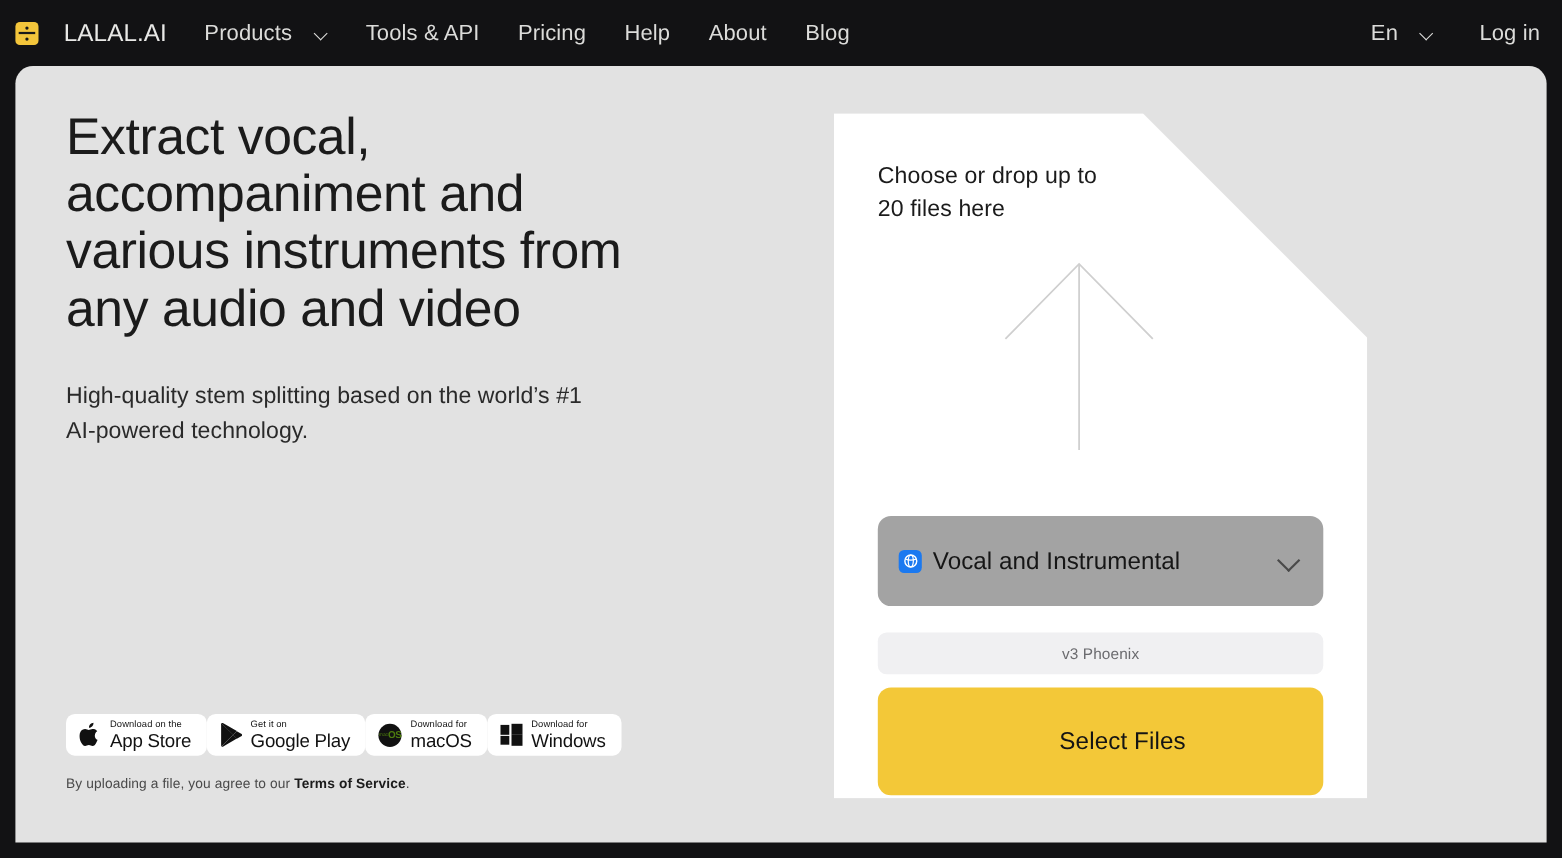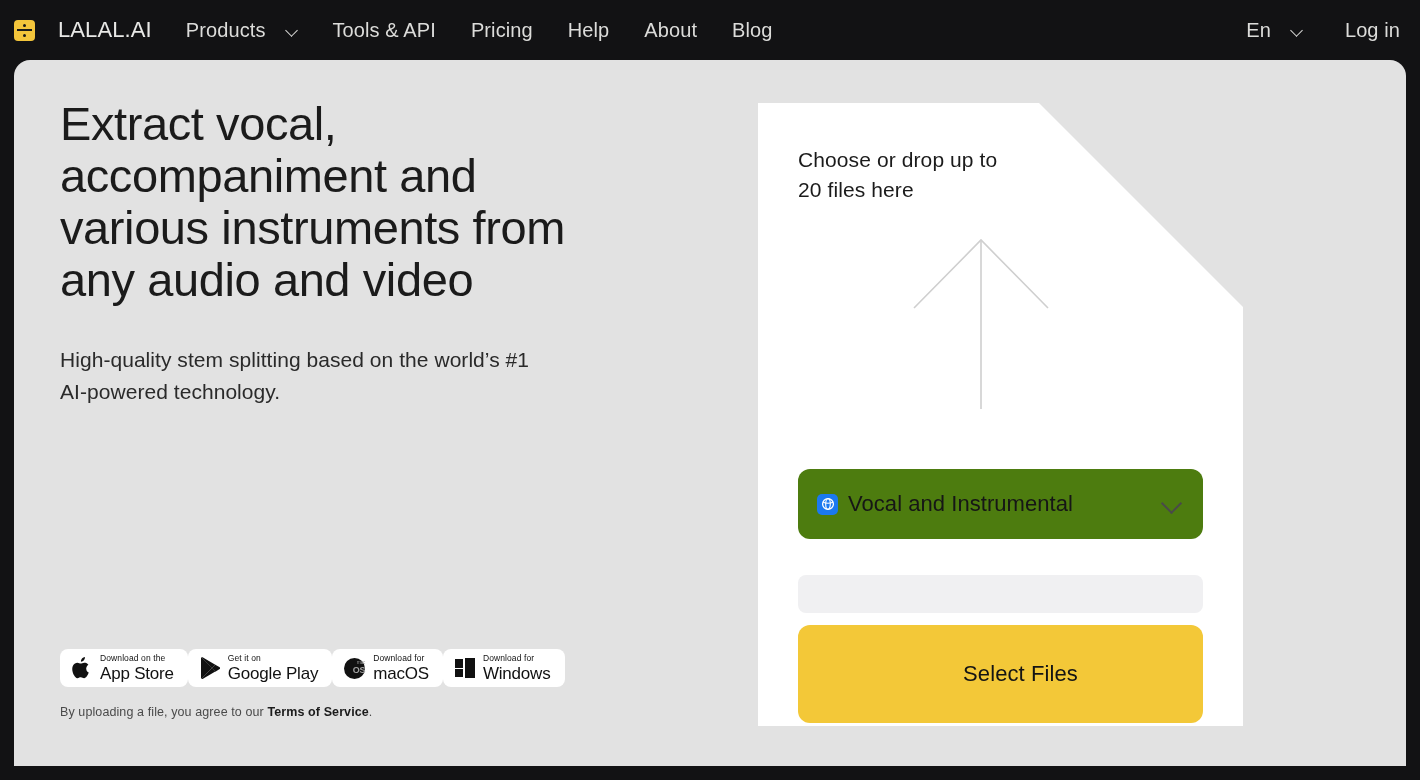--- a/index.html
+++ b/index.html
@@ -80,22 +80,22 @@
     display: flex; align-items: center; gap: 8px;
     padding: 0 14px 0 12px; cursor: pointer;
   }
   .store-txt { display: flex; flex-direction: column; justify-content: center; line-height: 1; }
   .store-top { font-size: 8.5px; color: #111; letter-spacing: 0.1px; margin-bottom: 2px; }
   .store-big { font-size: 17px; color: #111; letter-spacing: -0.2px; }
   .ic-apple { width: 20px; height: 24px; flex: none; }
   .ic-play  { width: 20px; height: 22px; flex: none; }
   .ic-mac {
     width: 21px; height: 21px; border-radius: 50%; background: #111;
-    color: #a3a3a3; flex: none; display: flex; flex-direction: column;
-    align-items: flex-end; justify-content: center; line-height: 1;
+    color: #4d7c0f; flex: none; display: flex; flex-direction: row;
+    align-items: center; justify-content: center; line-height: 1;
   }
   .ic-mac .m1 { font-size: 4.5px; letter-spacing: -0.1px; }
   .ic-mac .m2 { font-size: 9px; font-weight: bold; letter-spacing: -0.3px; }
   .ic-win { width: 20px; height: 20px; flex: none; position: relative; }
   .ic-win span { position: absolute; background: #111; }
   .ic-win .q1 { left: 0;  top: 1px;  width: 8.5px; height: 8.5px; }
   .ic-win .q2 { left: 10px; top: 0;  width: 10px;  height: 9.5px; }
   .ic-win .q3 { left: 0;  top: 10.5px; width: 8.5px; height: 8.5px; }
   .ic-win .q4 { left: 10px; top: 10px; width: 10px; height: 9.5px; }
 
@@ -120,22 +120,22 @@
     font-size: 21px; line-height: 30px; color: #1b1b1b;
     width: 200px; letter-spacing: 0.1px;
   }
   .arrow {
     position: absolute; left: 128px; top: 133px;
     width: 190px; height: 175px;
   }
 
   .stem-select {
     position: absolute; left: 40px; top: 366px;
-    width: 405px; height: 70px;
-    background: #4d7c0f; border-radius: 12px;
+    width: 405px; height: 82px;
+    background: #a3a3a3; border-radius: 12px;
     display: flex; align-items: center; padding: 0 21px 0 19px;
     cursor: pointer;
   }
   .stem-ic {
     width: 21px; height: 21px; border-radius: 5px; background: #1B79F0;
     flex: none; margin-right: 10px; display:flex; align-items:center; justify-content:center;
   }
   .stem-label { font-size: 22px; color: #161616; letter-spacing: 0.05px; }
   .stem-chev { margin-left: auto; width: 19px; height: 19px; position: relative; }
   .stem-chev::before {
@@ -288,20 +288,23 @@
             <circle cx="7" cy="7" r="5.4" fill="none" stroke="#fff" stroke-width="1.3"></circle>
             <ellipse cx="7" cy="7" rx="2.3" ry="5.4" fill="none" stroke="#fff" stroke-width="1.1"></ellipse>
             <path d="M2 5.2 Q7 7.4 12 5.2" fill="none" stroke="#fff" stroke-width="1.1"></path>
           </svg>
         </span>
         <span class="stem-label">Vocal and Instrumental</span>
         <span class="stem-chev"></span>
       </div>
 
       <div class="ver-toggle">
+        <div class="ver-tab">
+          <span>v3 Phoenix</span>
+        </div>
       </div>
 
       <button class="cta">Select Files</button>
 
       <div class="proc">
         <span>Processing level:</span>
         <span class="lvl">Mild</span>
         <span class="lvl on">Normal</span>
         <span class="lvl">Aggressive</span>
       </div>

